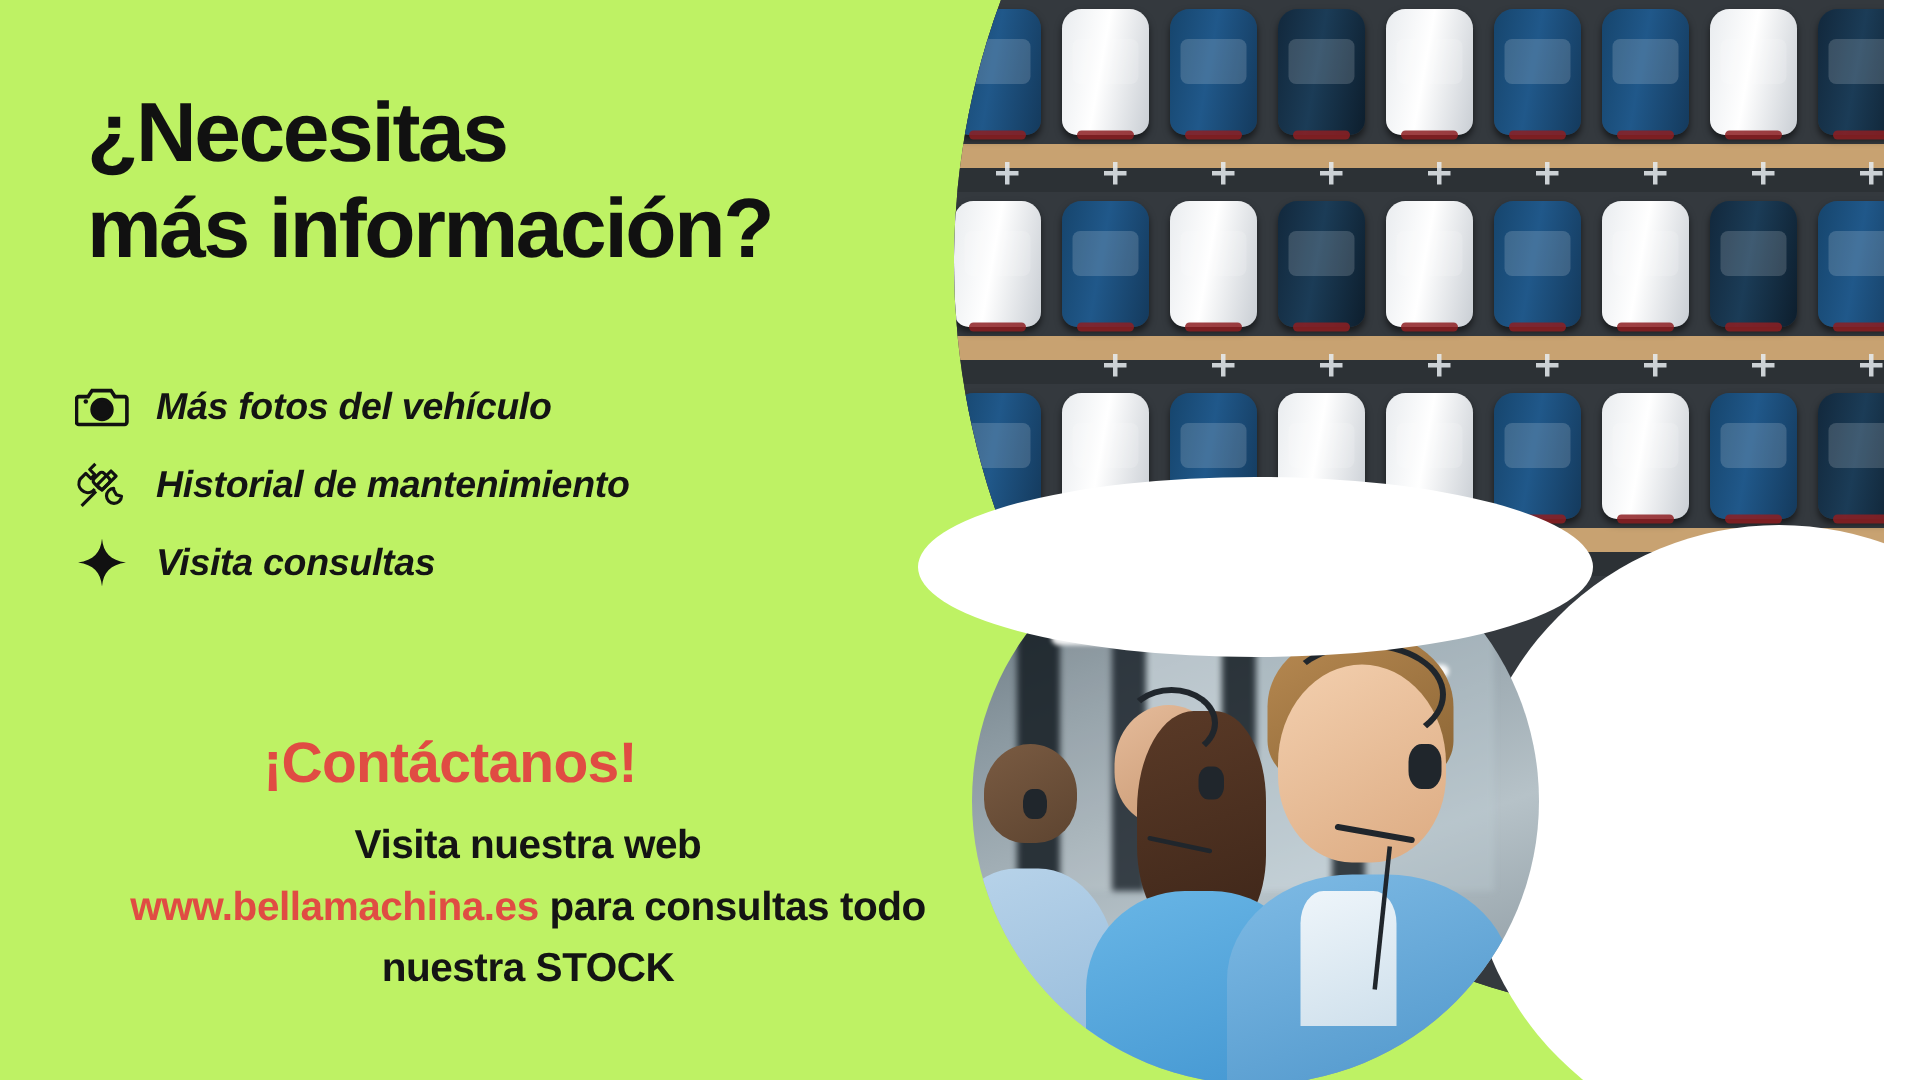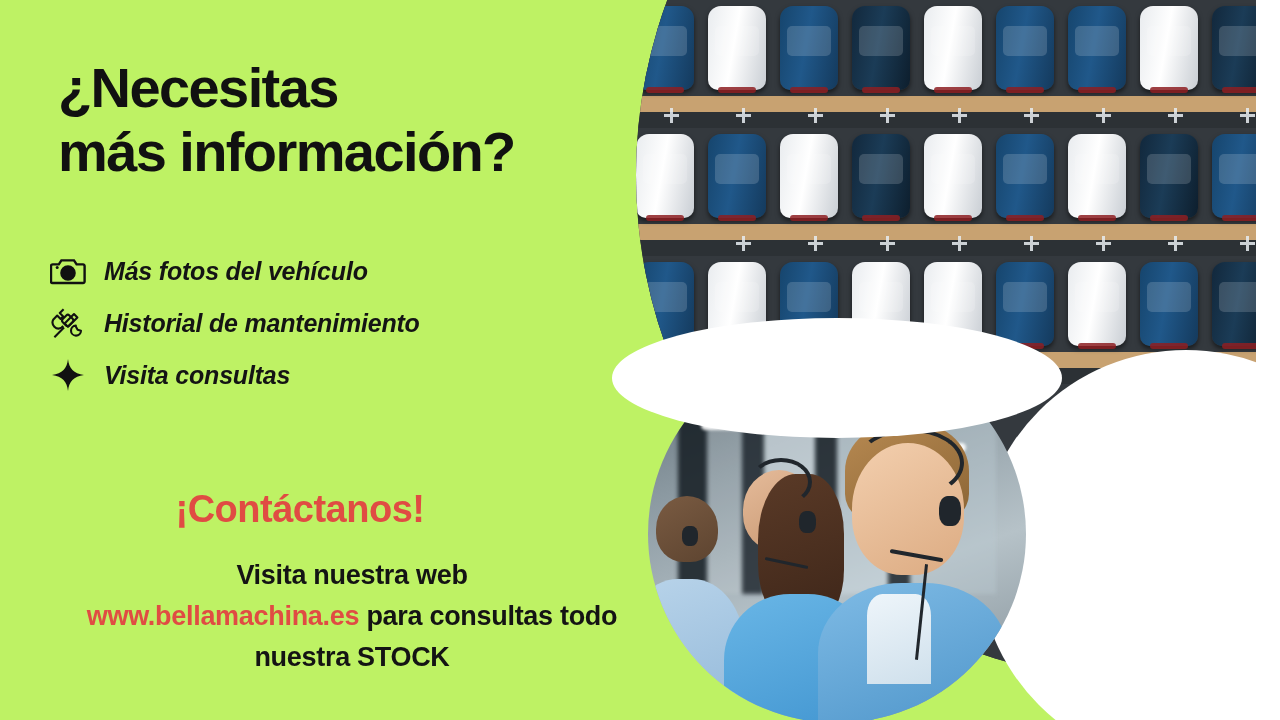--- a/index.html
+++ b/index.html
@@ -216,21 +216,21 @@
   }
 
   .cta {
     position:absolute; left: 0; top: 488px; width: 600px;
     text-align: center;
     font-size: 38px;
     font-weight: 700;
     letter-spacing: -0.5px;
   }
   .web-block {
-    position:absolute; left: 0; top: 555px; width: 660px;
+    position:absolute; left: 0; top: 543px; width: 660px;
     text-align: center;
     font-size: 27px;
     font-weight: 700;
     line-height: 1.52;
     color: #141414;
     letter-spacing: -0.3px;
     padding-left: 44px;
   }
   .web-url { white-space: nowrap; }
 </style>

